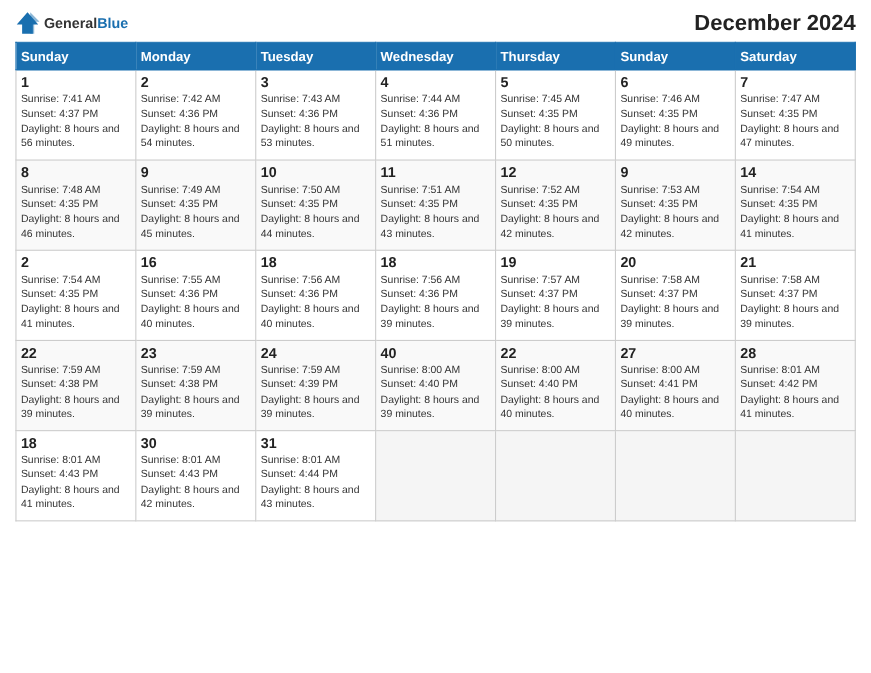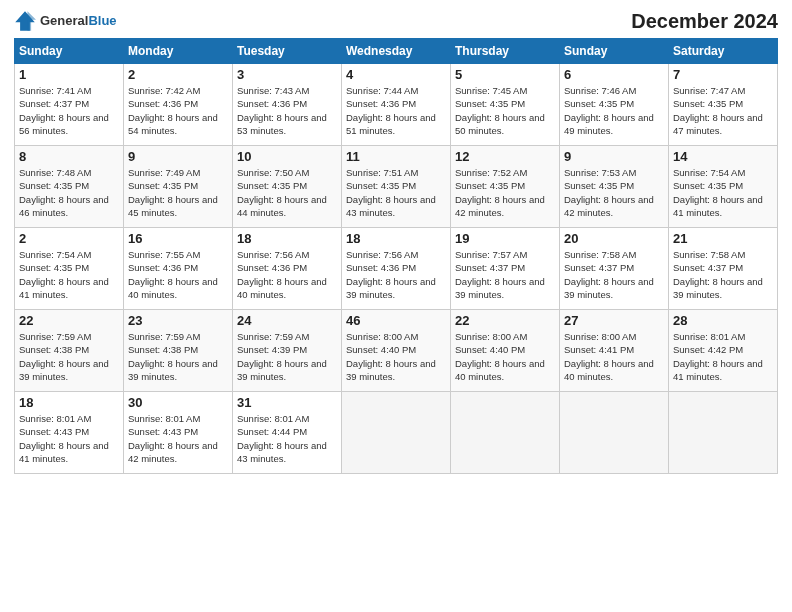--- a/index.html
+++ b/index.html
@@ -328,21 +328,21 @@
       </td>
           <td>
         <span class="day-num">24</span>
         <div class="day-info">
           Sunrise: 7:59 AM<br>
           Sunset: 4:39 PM<br>
           Daylight: 8 hours and 39 minutes.
         </div>
       </td>
           <td>
-        <span class="day-num">46</span>
+        <span class="day-num">40</span>
         <div class="day-info">
           Sunrise: 8:00 AM<br>
           Sunset: 4:40 PM<br>
           Daylight: 8 hours and 39 minutes.
         </div>
       </td>
           <td>
         <span class="day-num">22</span>
         <div class="day-info">
           Sunrise: 8:00 AM<br>

